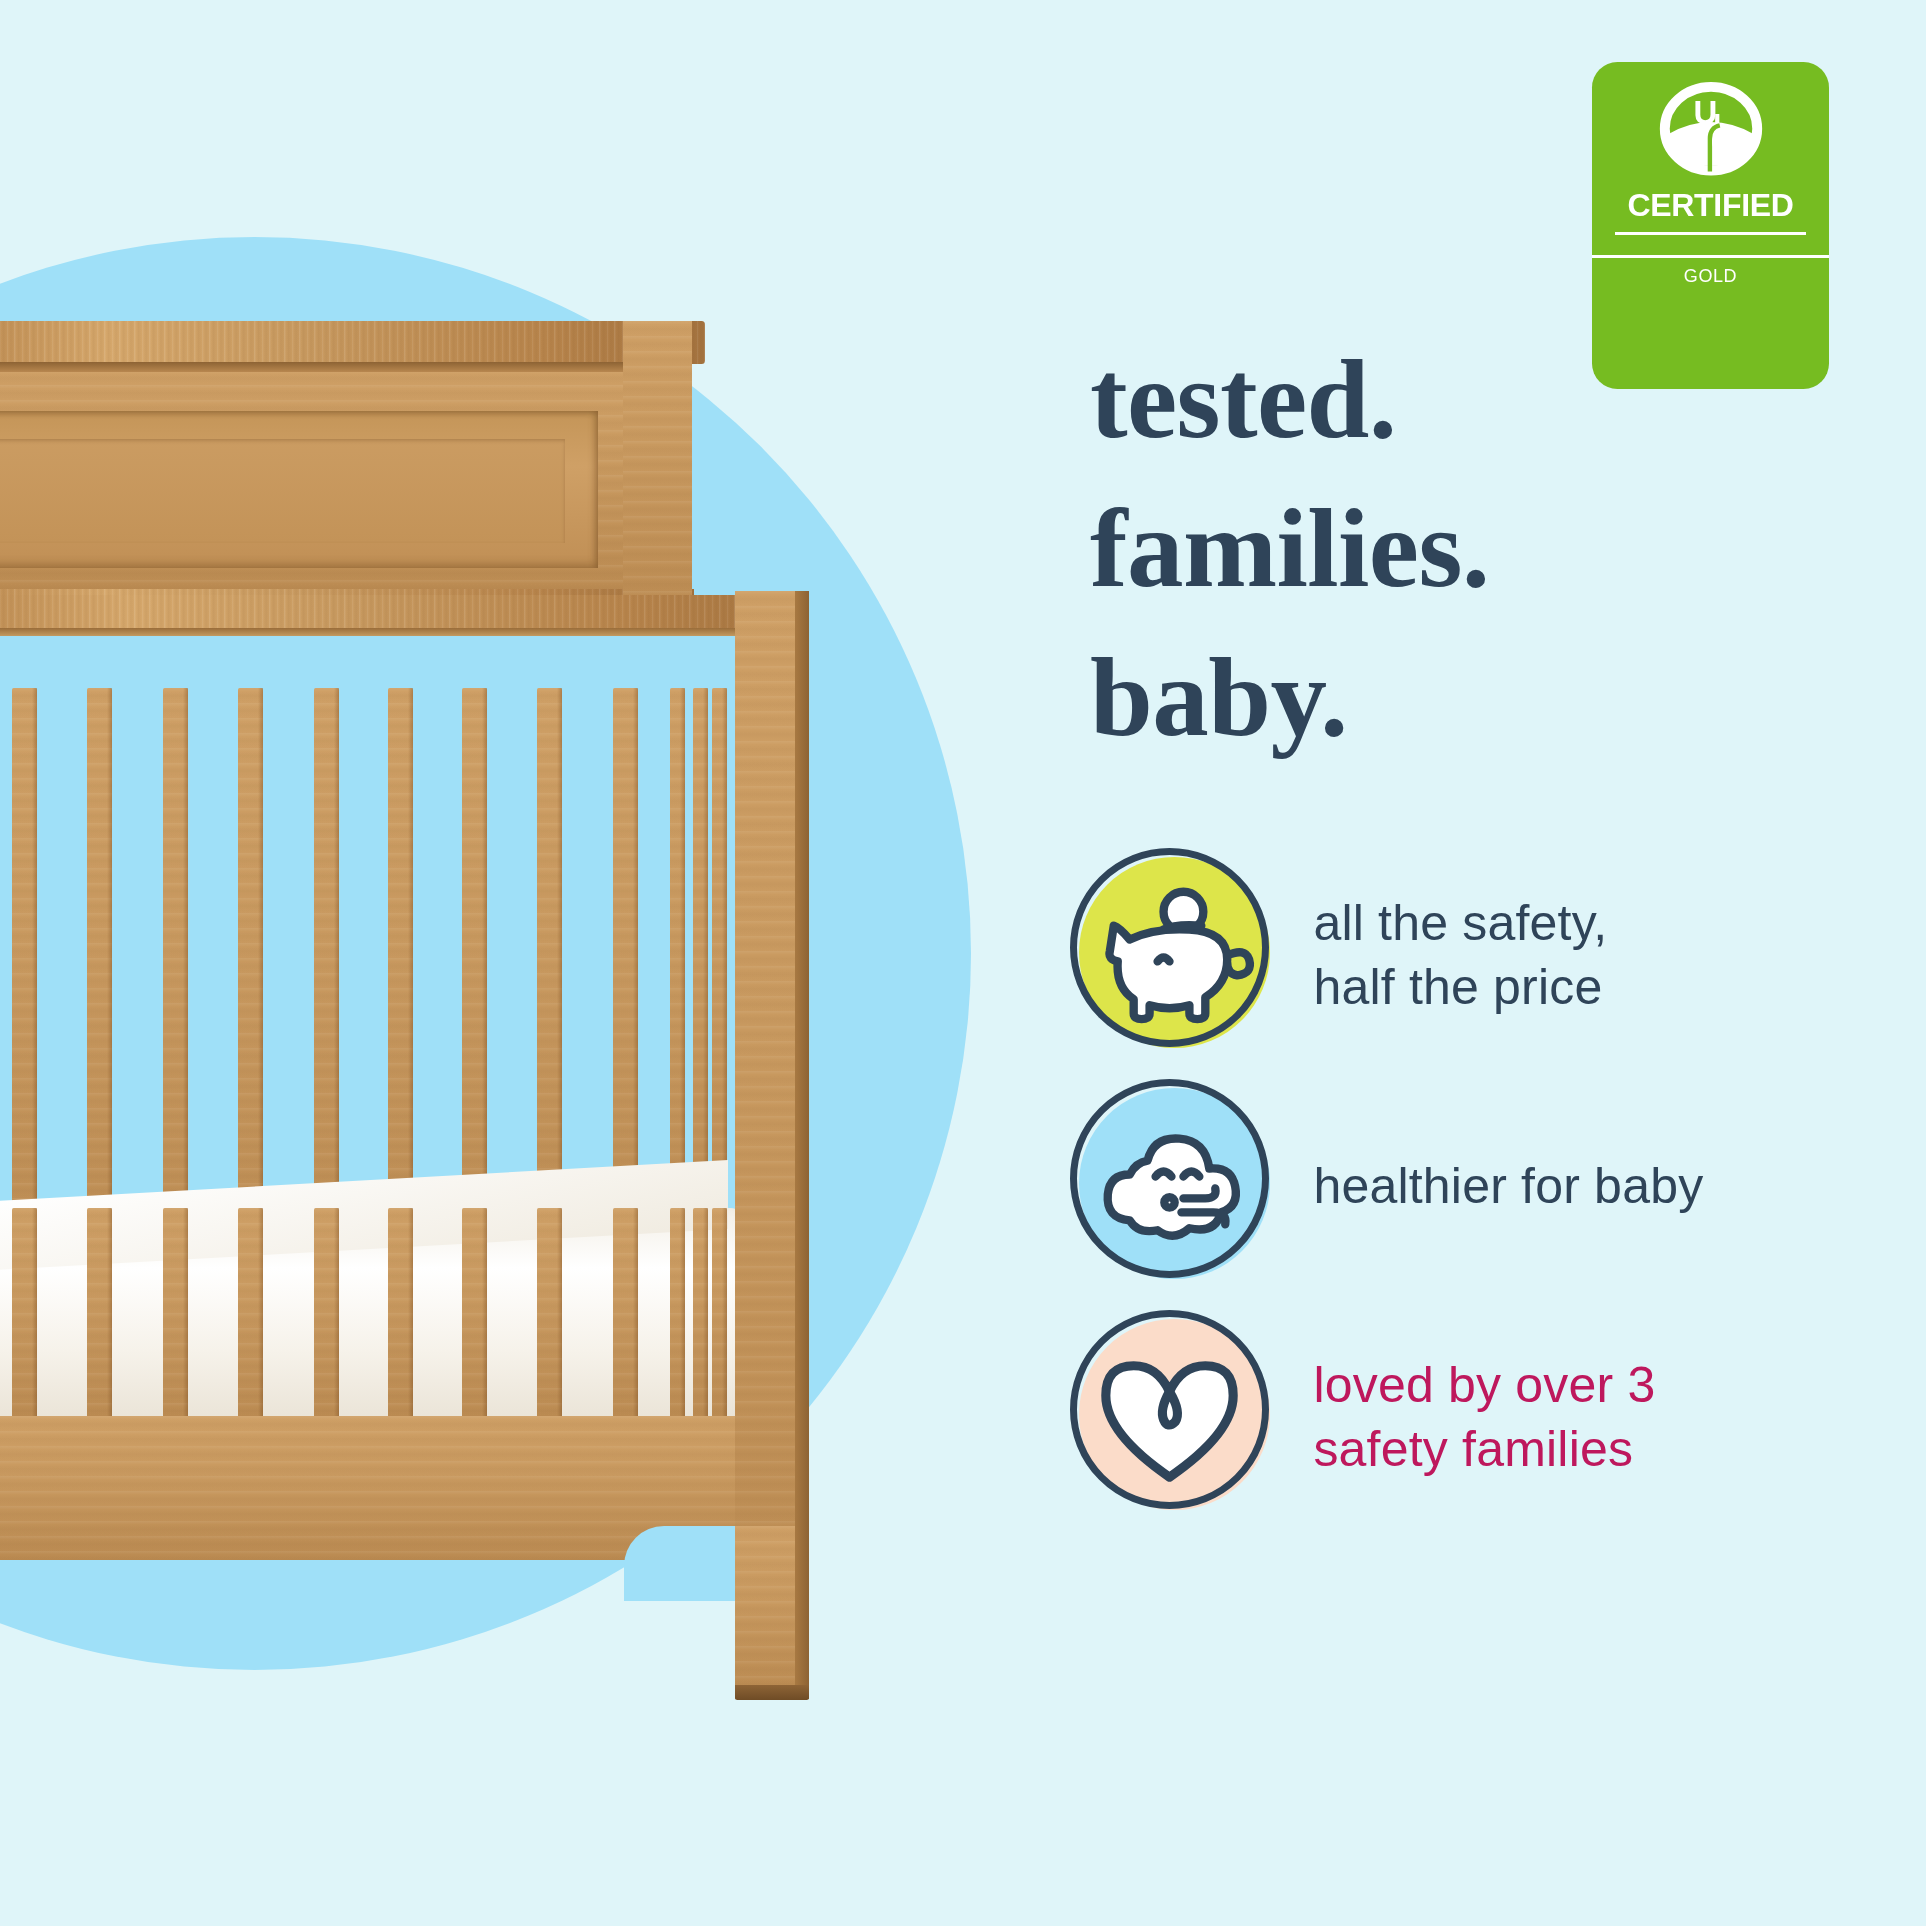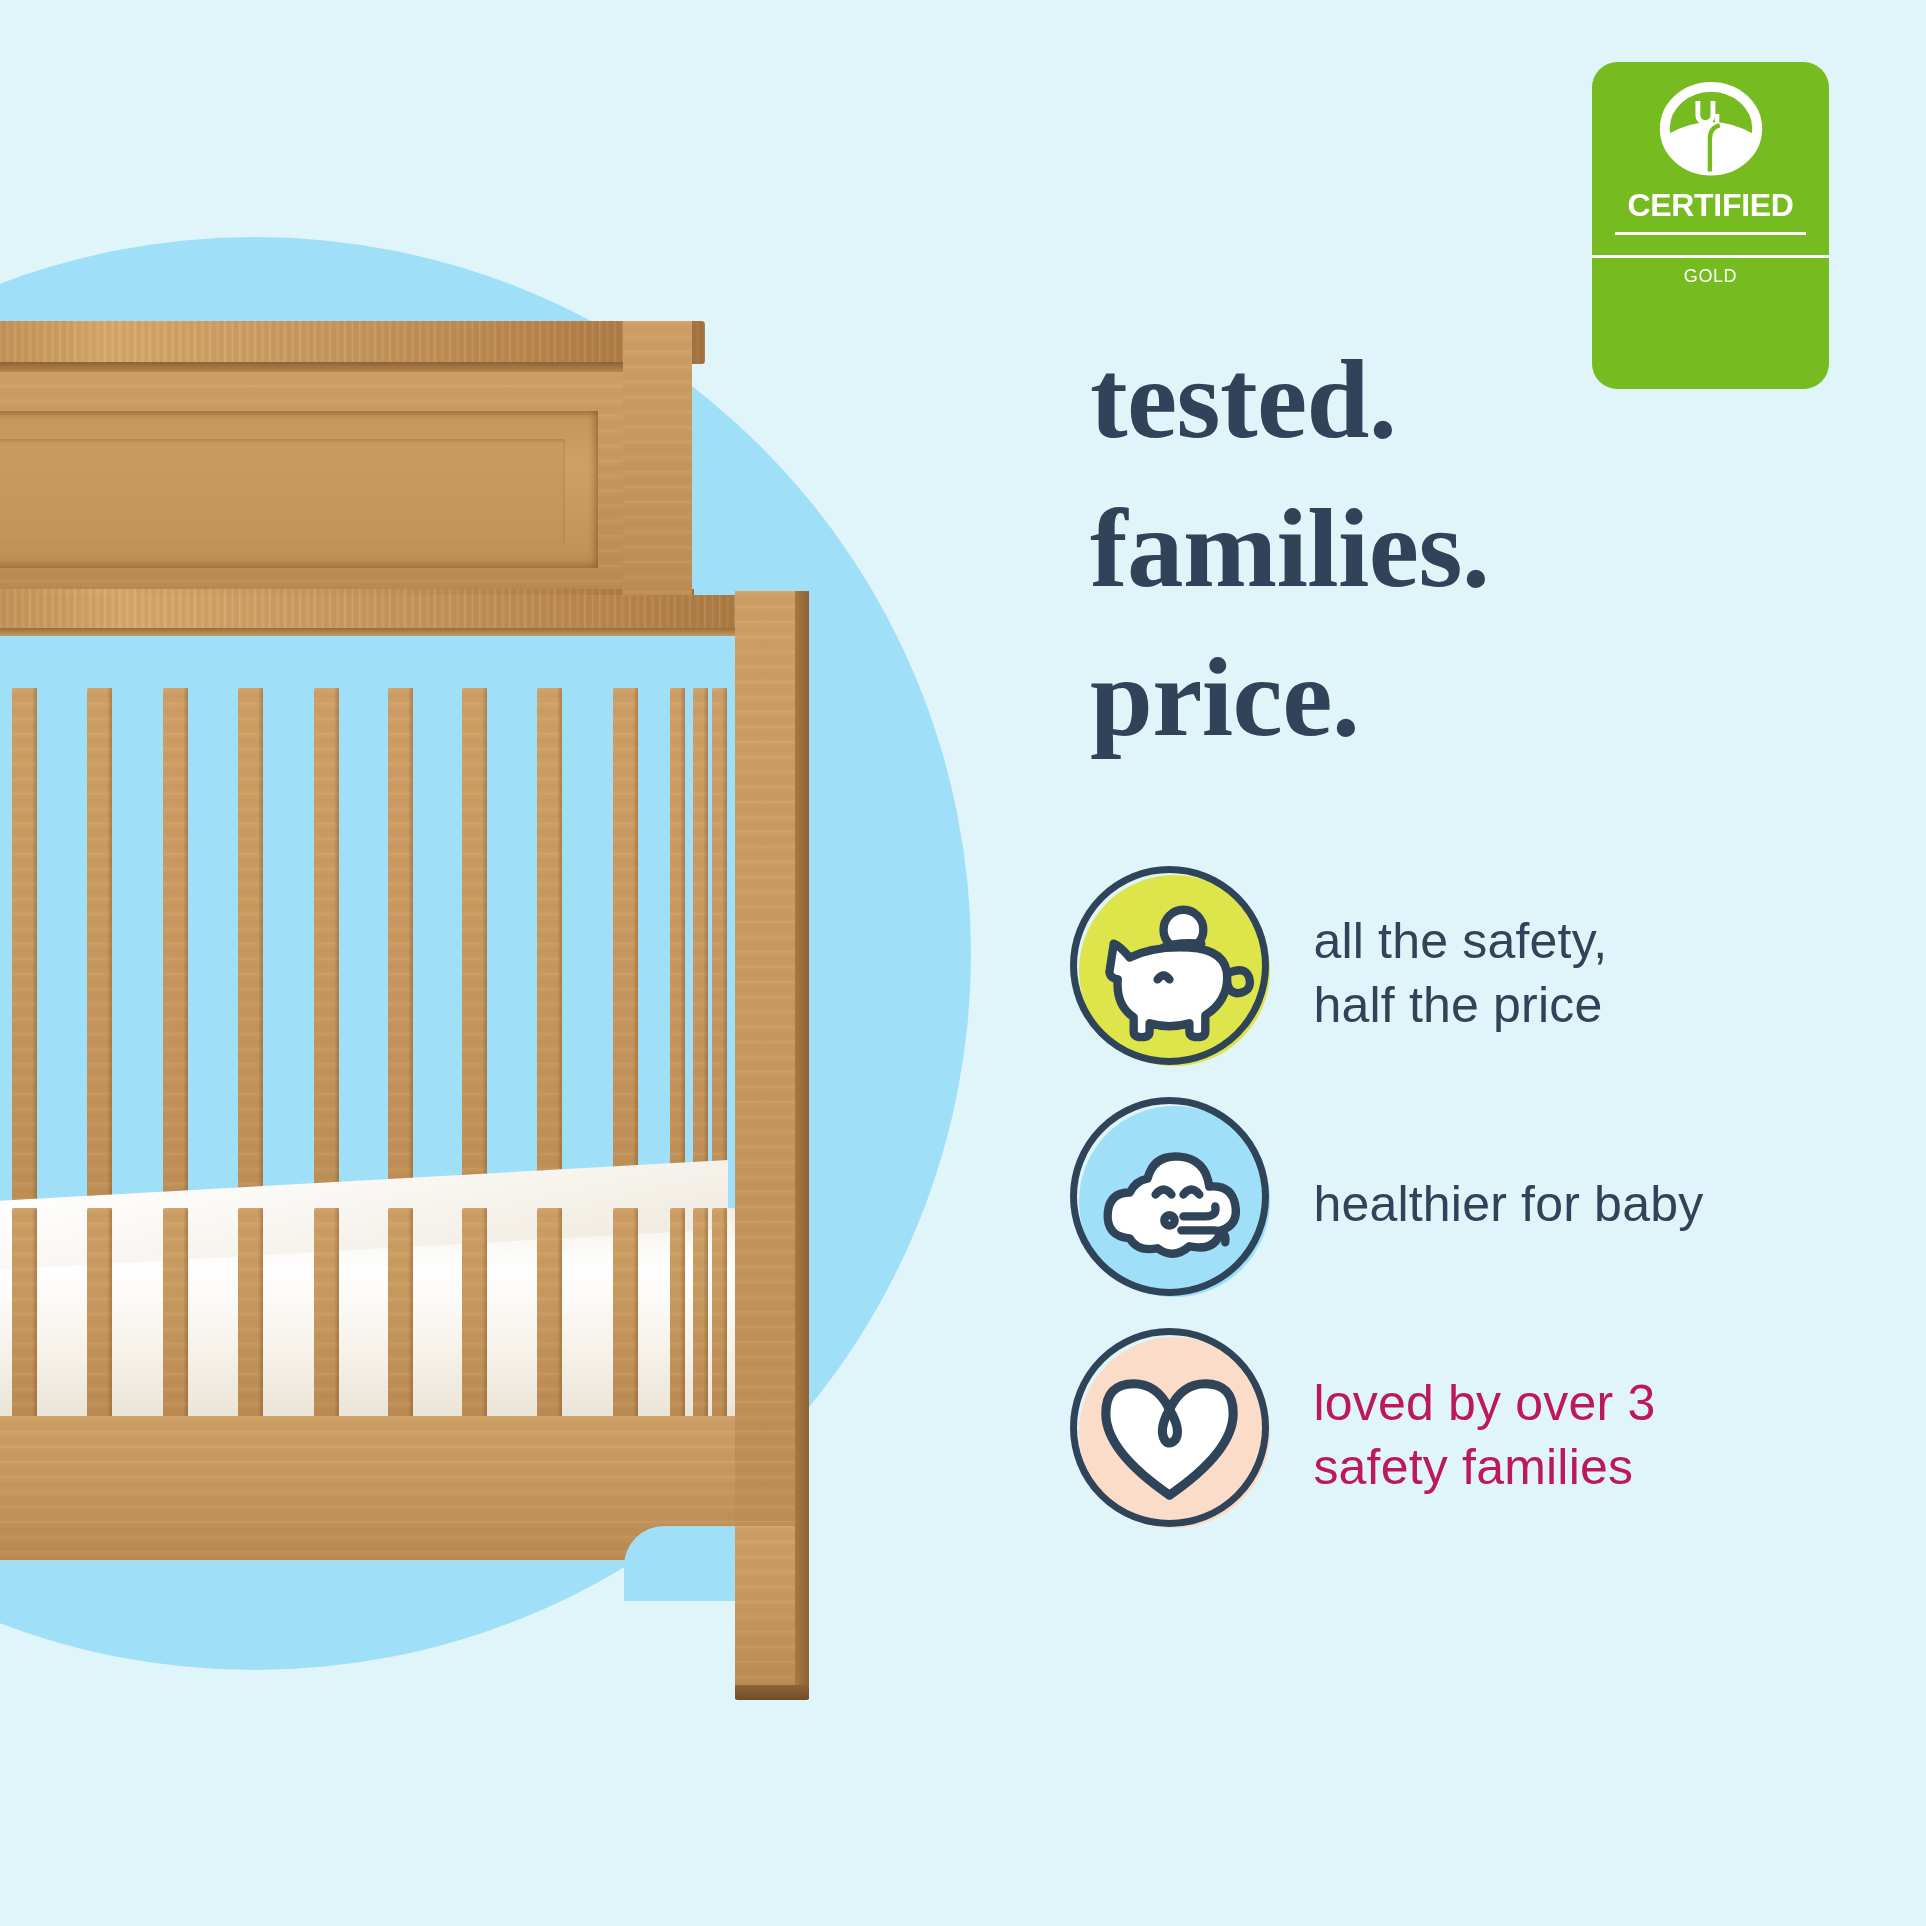--- a/index.html
+++ b/index.html
@@ -119,21 +119,21 @@
     color:#2f4459;
     font-family:"Liberation Serif", serif;
     font-weight:bold;
     font-size:113px;
     line-height:1.32;
     letter-spacing:-0.6px;
   }
   #headline div{white-space:nowrap;}
 
   
-  #features{position:absolute; left:1063px; top:857px; width:797px;}
+  #features{position:absolute; left:1063px; top:839px; width:797px;}
   .feature{display:flex; align-items:center; height:231px;}
   .badge-wrap{position:relative; width:225px; height:225px; flex:0 0 225px;}
   .fill-circle{
     position:absolute; left:16px; top:15px; width:191px; height:191px;
     border-radius:50%;
   }
   .ring-circle{
     position:absolute; left:7px; top:5.8px; width:199px; height:199px;
     border-radius:50%; border:7.5px solid #2f4459; box-sizing:border-box;
   }
@@ -219,21 +219,21 @@
     </svg>
     <div id="badge-word">CERTIFIED</div>
     <div id="badge-divider"></div>
     <div id="badge-rule"></div>
     <div id="badge-gold">GOLD</div>
   </div>
 
   <div id="headline" style="color: rgb(47, 68, 89);">
       <div>tested.</div>
       <div>families.</div>
-      <div>price.</div>
+      <div>baby.</div>
     </div>
 
   <div id="features">
       <div class="feature">
         <div class="badge-wrap">
           <div class="fill-circle" style="background: rgb(221, 229, 74);"></div>
           <div class="ring-circle" style="border-color: rgb(47, 68, 89);"></div>
           <div class="glyph"><svg viewBox="0 0 100 100" width="100%" height="100%">
               <g fill="#ffffff" stroke="#2f4459" stroke-width="4.2" stroke-linejoin="round" stroke-linecap="round">
                 <circle cx="57" cy="32" r="10"></circle>

